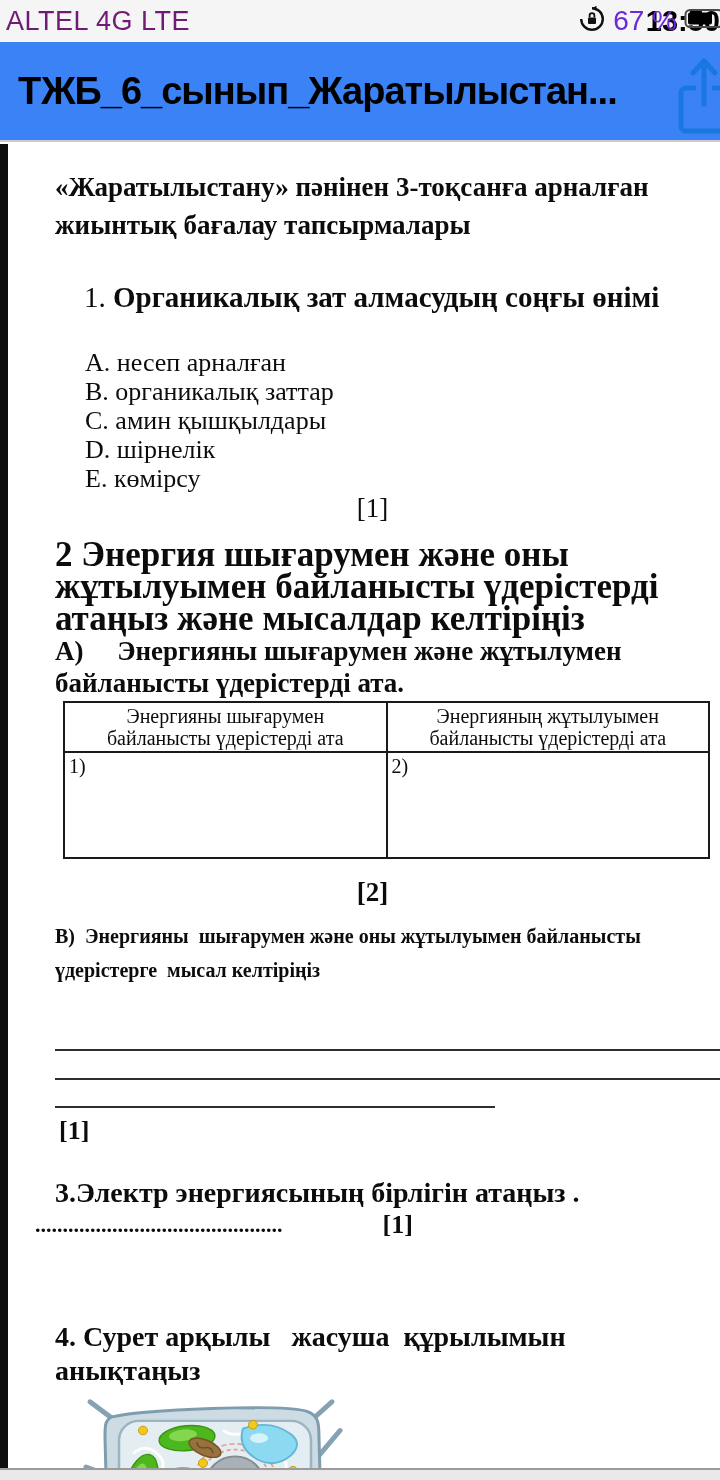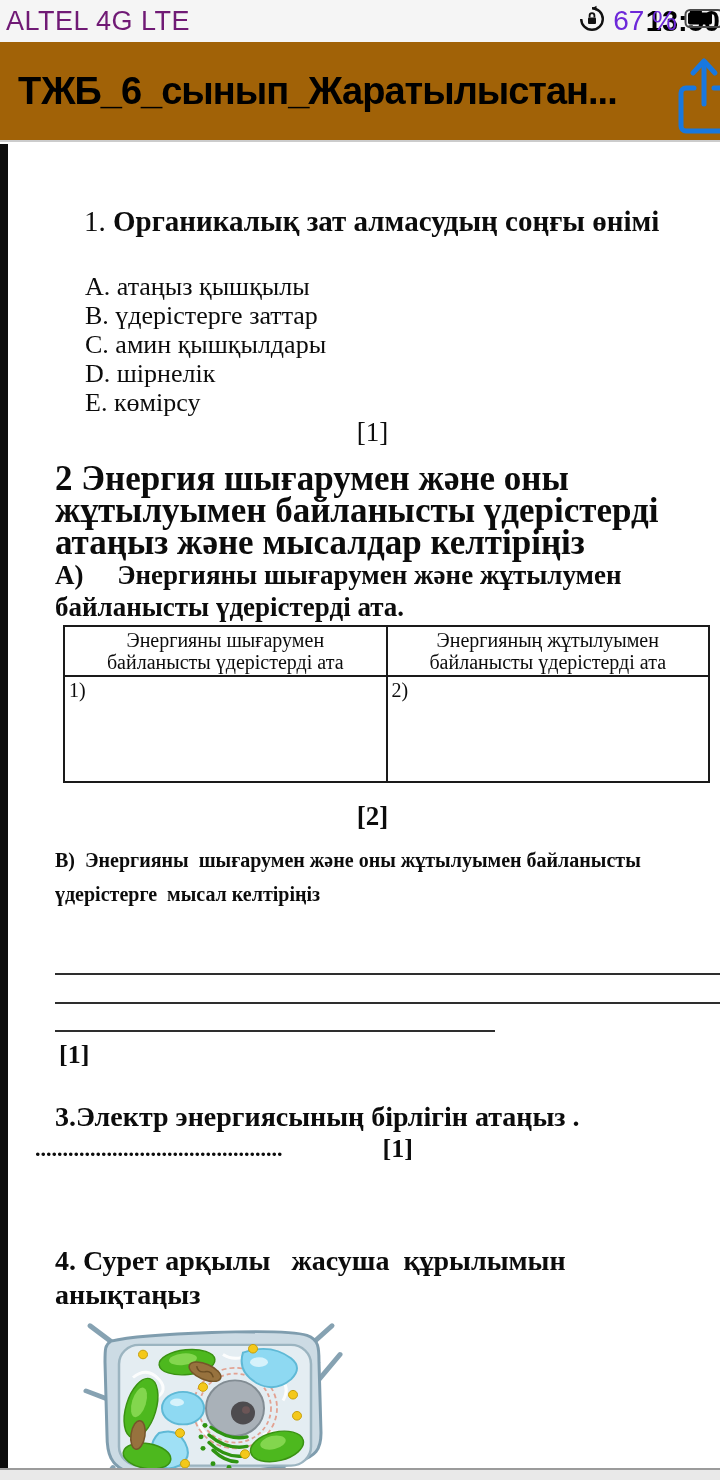--- a/index.html
+++ b/index.html
@@ -15,21 +15,21 @@
     font-family:"Liberation Sans", sans-serif;
   }
   .carrier{ position:absolute; left:6px; top:6px; font-size:27px; color:#701a75; letter-spacing:.5px;}
   .clock{ position:absolute; left:0; right:0; text-align:right; top:5px; font-size:29px; font-weight:700; color:#000;}
   .sb-right{ position:absolute; right:-10px; top:5px; display:flex; align-items:center; gap:7px;}
   .battery-pct{ font-size:28px; color:#6d28d9; }
 
   
   .nav-bar{
     position:absolute; top:42px; left:0; width:720px; height:100px;
-    background:#a16207; border-bottom:2px solid #cccccc;
+    background:#3b82f6; border-bottom:2px solid #cccccc;
   }
   .doc-title{
     position:absolute; left:18px; top:28px; width:650px;
     font-family:"Liberation Sans", sans-serif;
     font-size:38px; font-weight:700; letter-spacing:-1px; color:#000;
     white-space:nowrap; overflow:hidden;
   }
   .share-btn{ position:absolute; right:-16px; top:12px; }
 
   
@@ -123,28 +123,29 @@
       <path d="M14 36 h-4 a0 0 0 0 0 0 0 v0 a6 6 0 0 0 0 0" fill="none"></path>
       <path d="M22 34 H14 a5 5 0 0 0 -5 5 v33 a5 5 0 0 0 5 5 h36 a5 5 0 0 0 5 -5 V39 a5 5 0 0 0 -5 -5 h-8" fill="none" stroke="#1878e0" stroke-width="5" stroke-linecap="round"></path>
       <line x1="32" y1="50" x2="32" y2="8" stroke="#1878e0" stroke-width="5" stroke-linecap="round"></line>
       <path d="M21 19 L32 7 L43 19" fill="none" stroke="#1878e0" stroke-width="5" stroke-linecap="round" stroke-linejoin="round"></path>
     </svg>
   </span>
 </div>
 
 <div class="page">
 
+  <p class="doc intro">«Жаратылыстану» пәнінен 3-тоқсанға арналған жиынтық бағалау тапсырмалары</p>
 
   <p class="doc q1-head">
     <span class="num">1. </span><span class="b">Органикалық зат алмасудың соңғы өнімі</span>
   </p>
 
   <ul class="options">
-    <li class="doc">A. атаңыз қышқылы</li>
-    <li class="doc">B. үдерістерге заттар</li>
+    <li class="doc">A. несеп арналған</li>
+    <li class="doc">B. органикалық заттар</li>
     <li class="doc">C. амин қышқылдары</li>
     <li class="doc">D. шірнелік</li>
     <li class="doc">E. көмірсу</li>
   </ul>
 
   <p class="score-center">[1]</p>
 
   <p class="doc q2-text">2 Энергия шығарумен және оны жұтылуымен байланысты үдерістерді атаңыз және мысалдар келтіріңіз</p>
   <p class="doc q2-parta">А)     Энергияны шығарумен және жұтылумен байланысты үдерістерді ата.</p>
 

